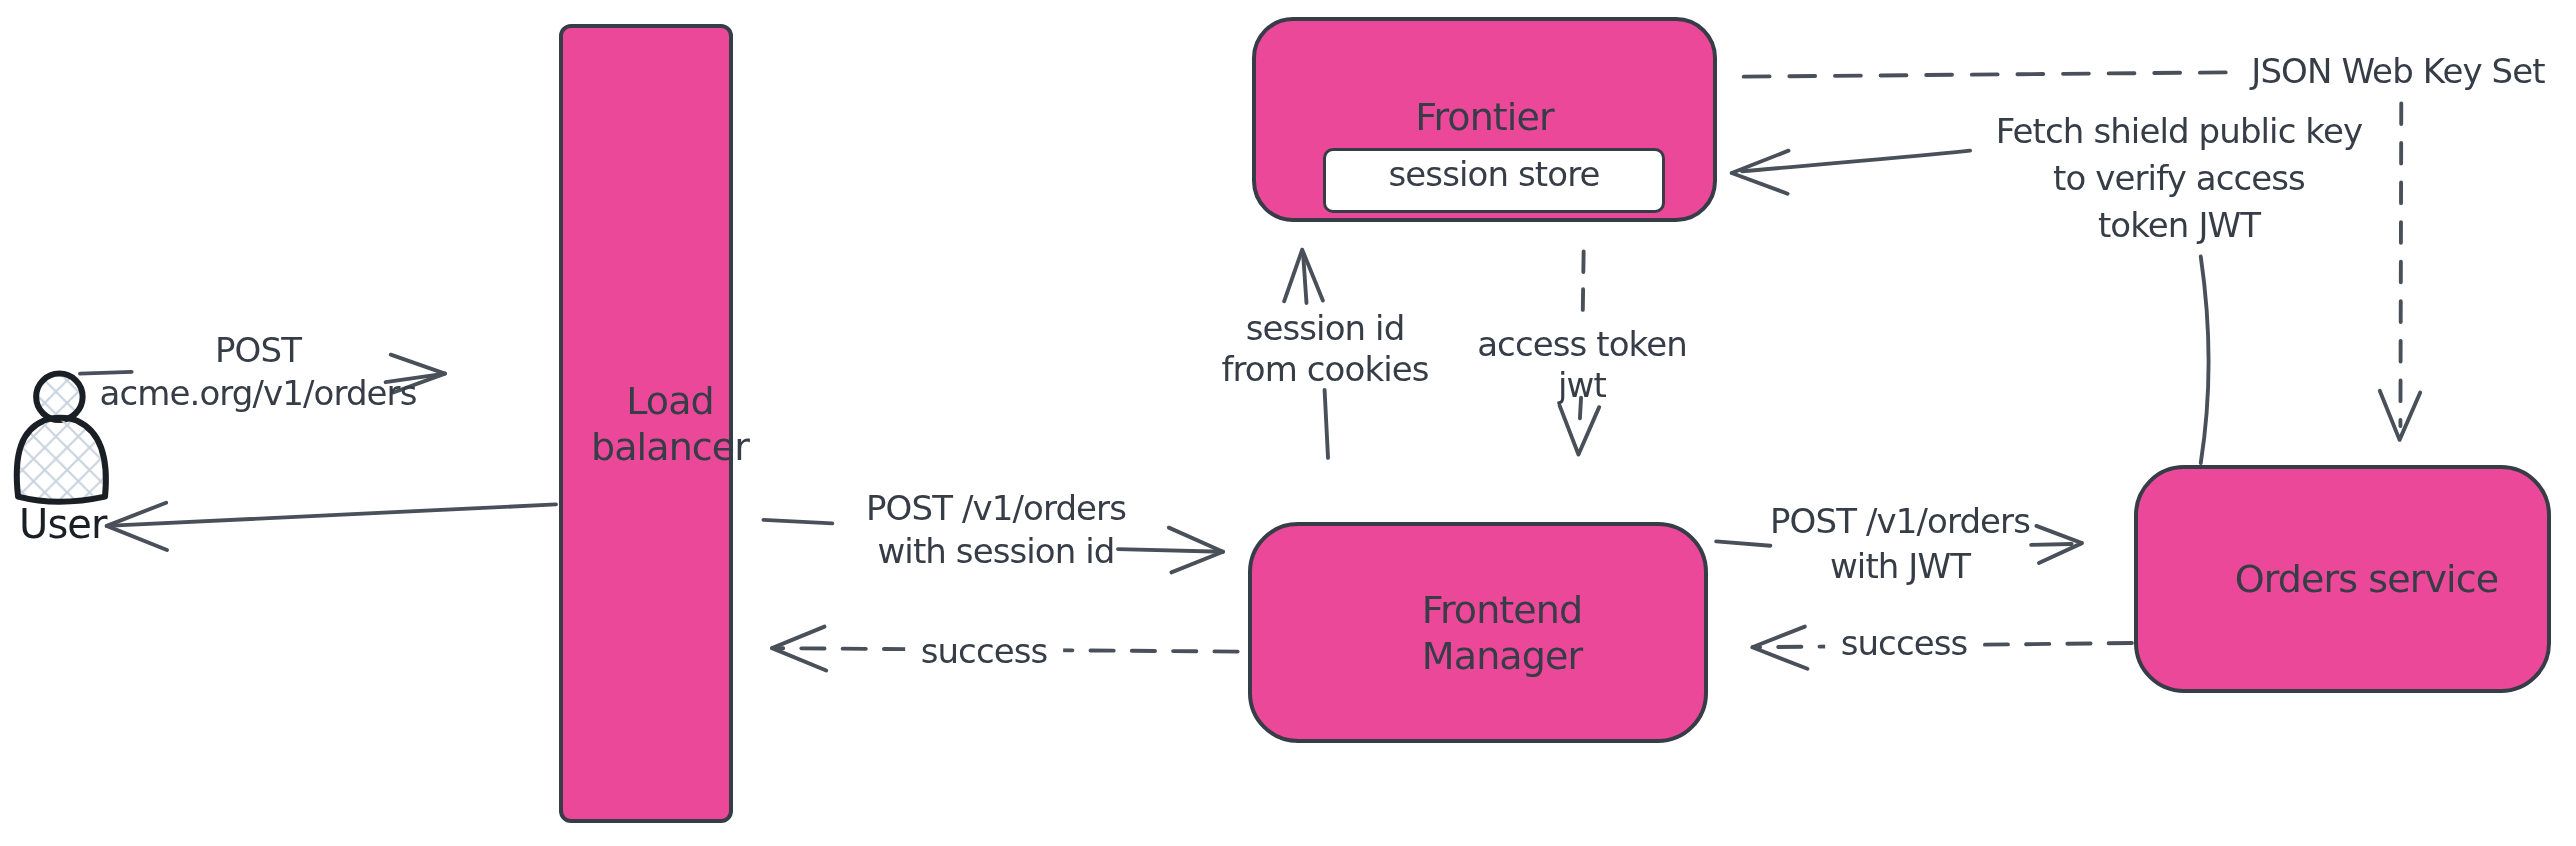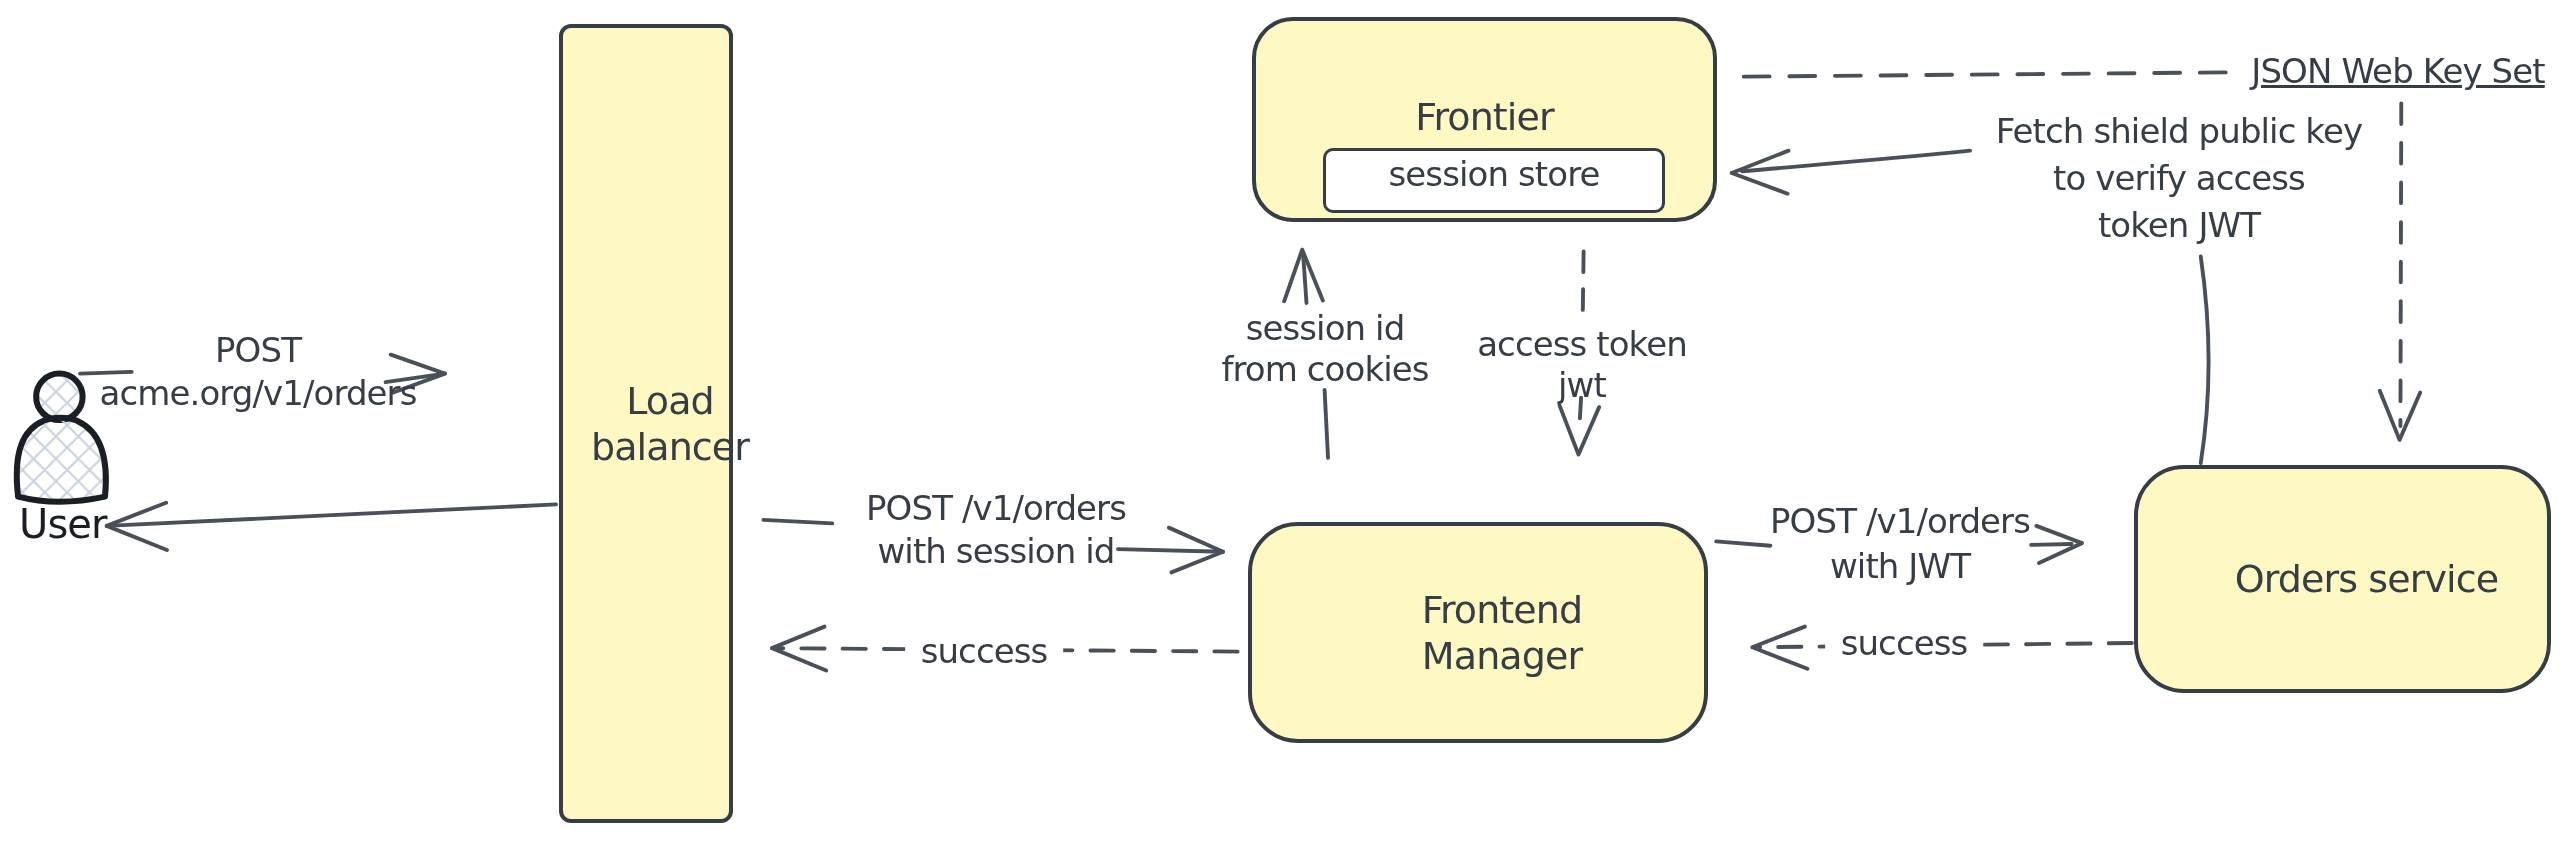--- a/index.html
+++ b/index.html
@@ -14,21 +14,21 @@
     width:2576px;height:847px;
     background:#ffffff;
     overflow:hidden;
     font-family:"DejaVu Sans", sans-serif;
     color:var(--ink);
   }
   #wires{position:absolute;left:0;top:0;width:2576px;height:847px;}
   .node{
     position:absolute;
     border:4.3px solid var(--ink);
-    background:#fef9c3;
+    background:#ec4899;
     box-sizing:border-box;
     display:flex;align-items:center;justify-content:center;padding-left:48px;
   }
   .node-label{
     white-space:pre-line;
     text-align:center;
     font-size:38px;
     line-height:46px;
     color:var(--ink);
     letter-spacing:-0.9px;
@@ -174,21 +174,21 @@
 with session id</div>
 
   <div class="lbl on-line" style="left:984px;top:651px;">success</div>
 
   <div class="lbl" style="left:1325px;top:308px;line-height:41px;">session id
 from cookies</div>
 
   <div class="lbl" style="left:1582px;top:324px;line-height:41px;">access token
 jwt</div>
 
-  <div class="lbl" style="left:2398px;top:50px;white-space:nowrap;text-decoration:underline;">JSON Web Key Set</div>
+  <div class="lbl" style="left:2398px;top:50px;white-space:nowrap;">JSON Web Key Set</div>
 
   <div class="lbl" style="left:2159px;top:108px;line-height:47px;margin-left:20px;">Fetch shield public key
 to verify access
 token JWT</div>
 
   <div class="lbl" style="left:1900px;top:499px;line-height:45px;">POST /v1/orders
 with JWT</div>
 
   <div class="lbl on-line" style="left:1904px;top:643px;">success</div>
 

